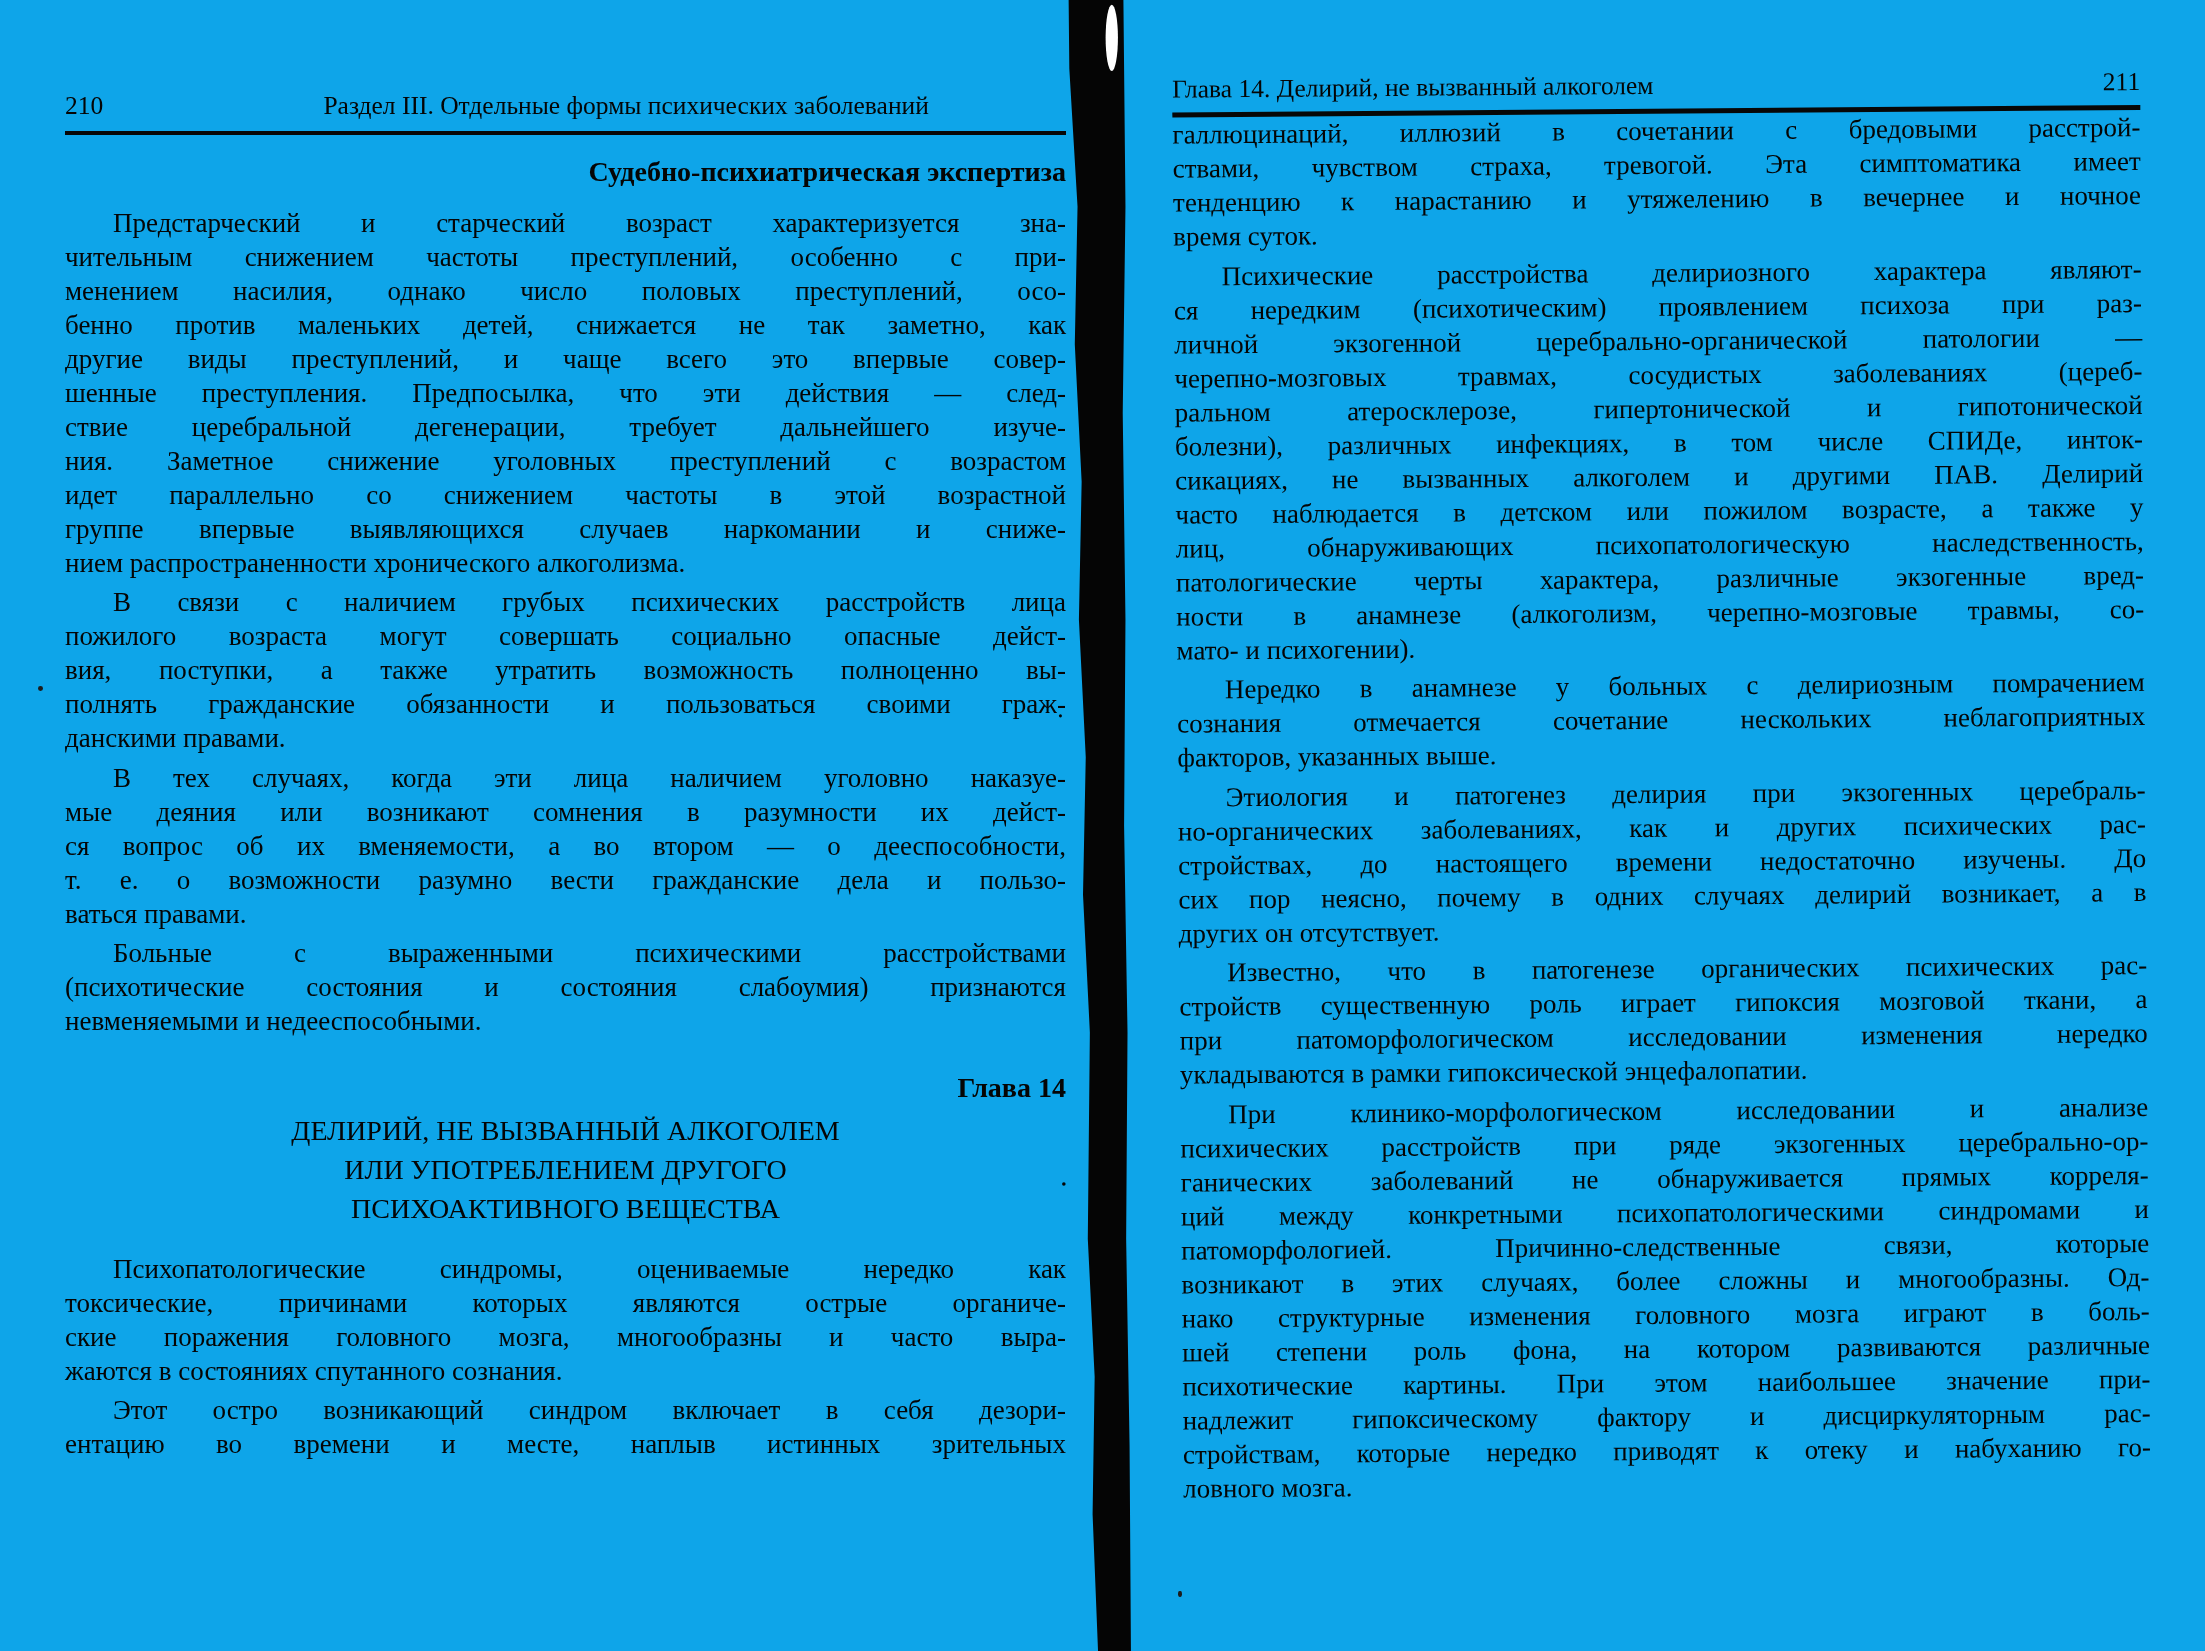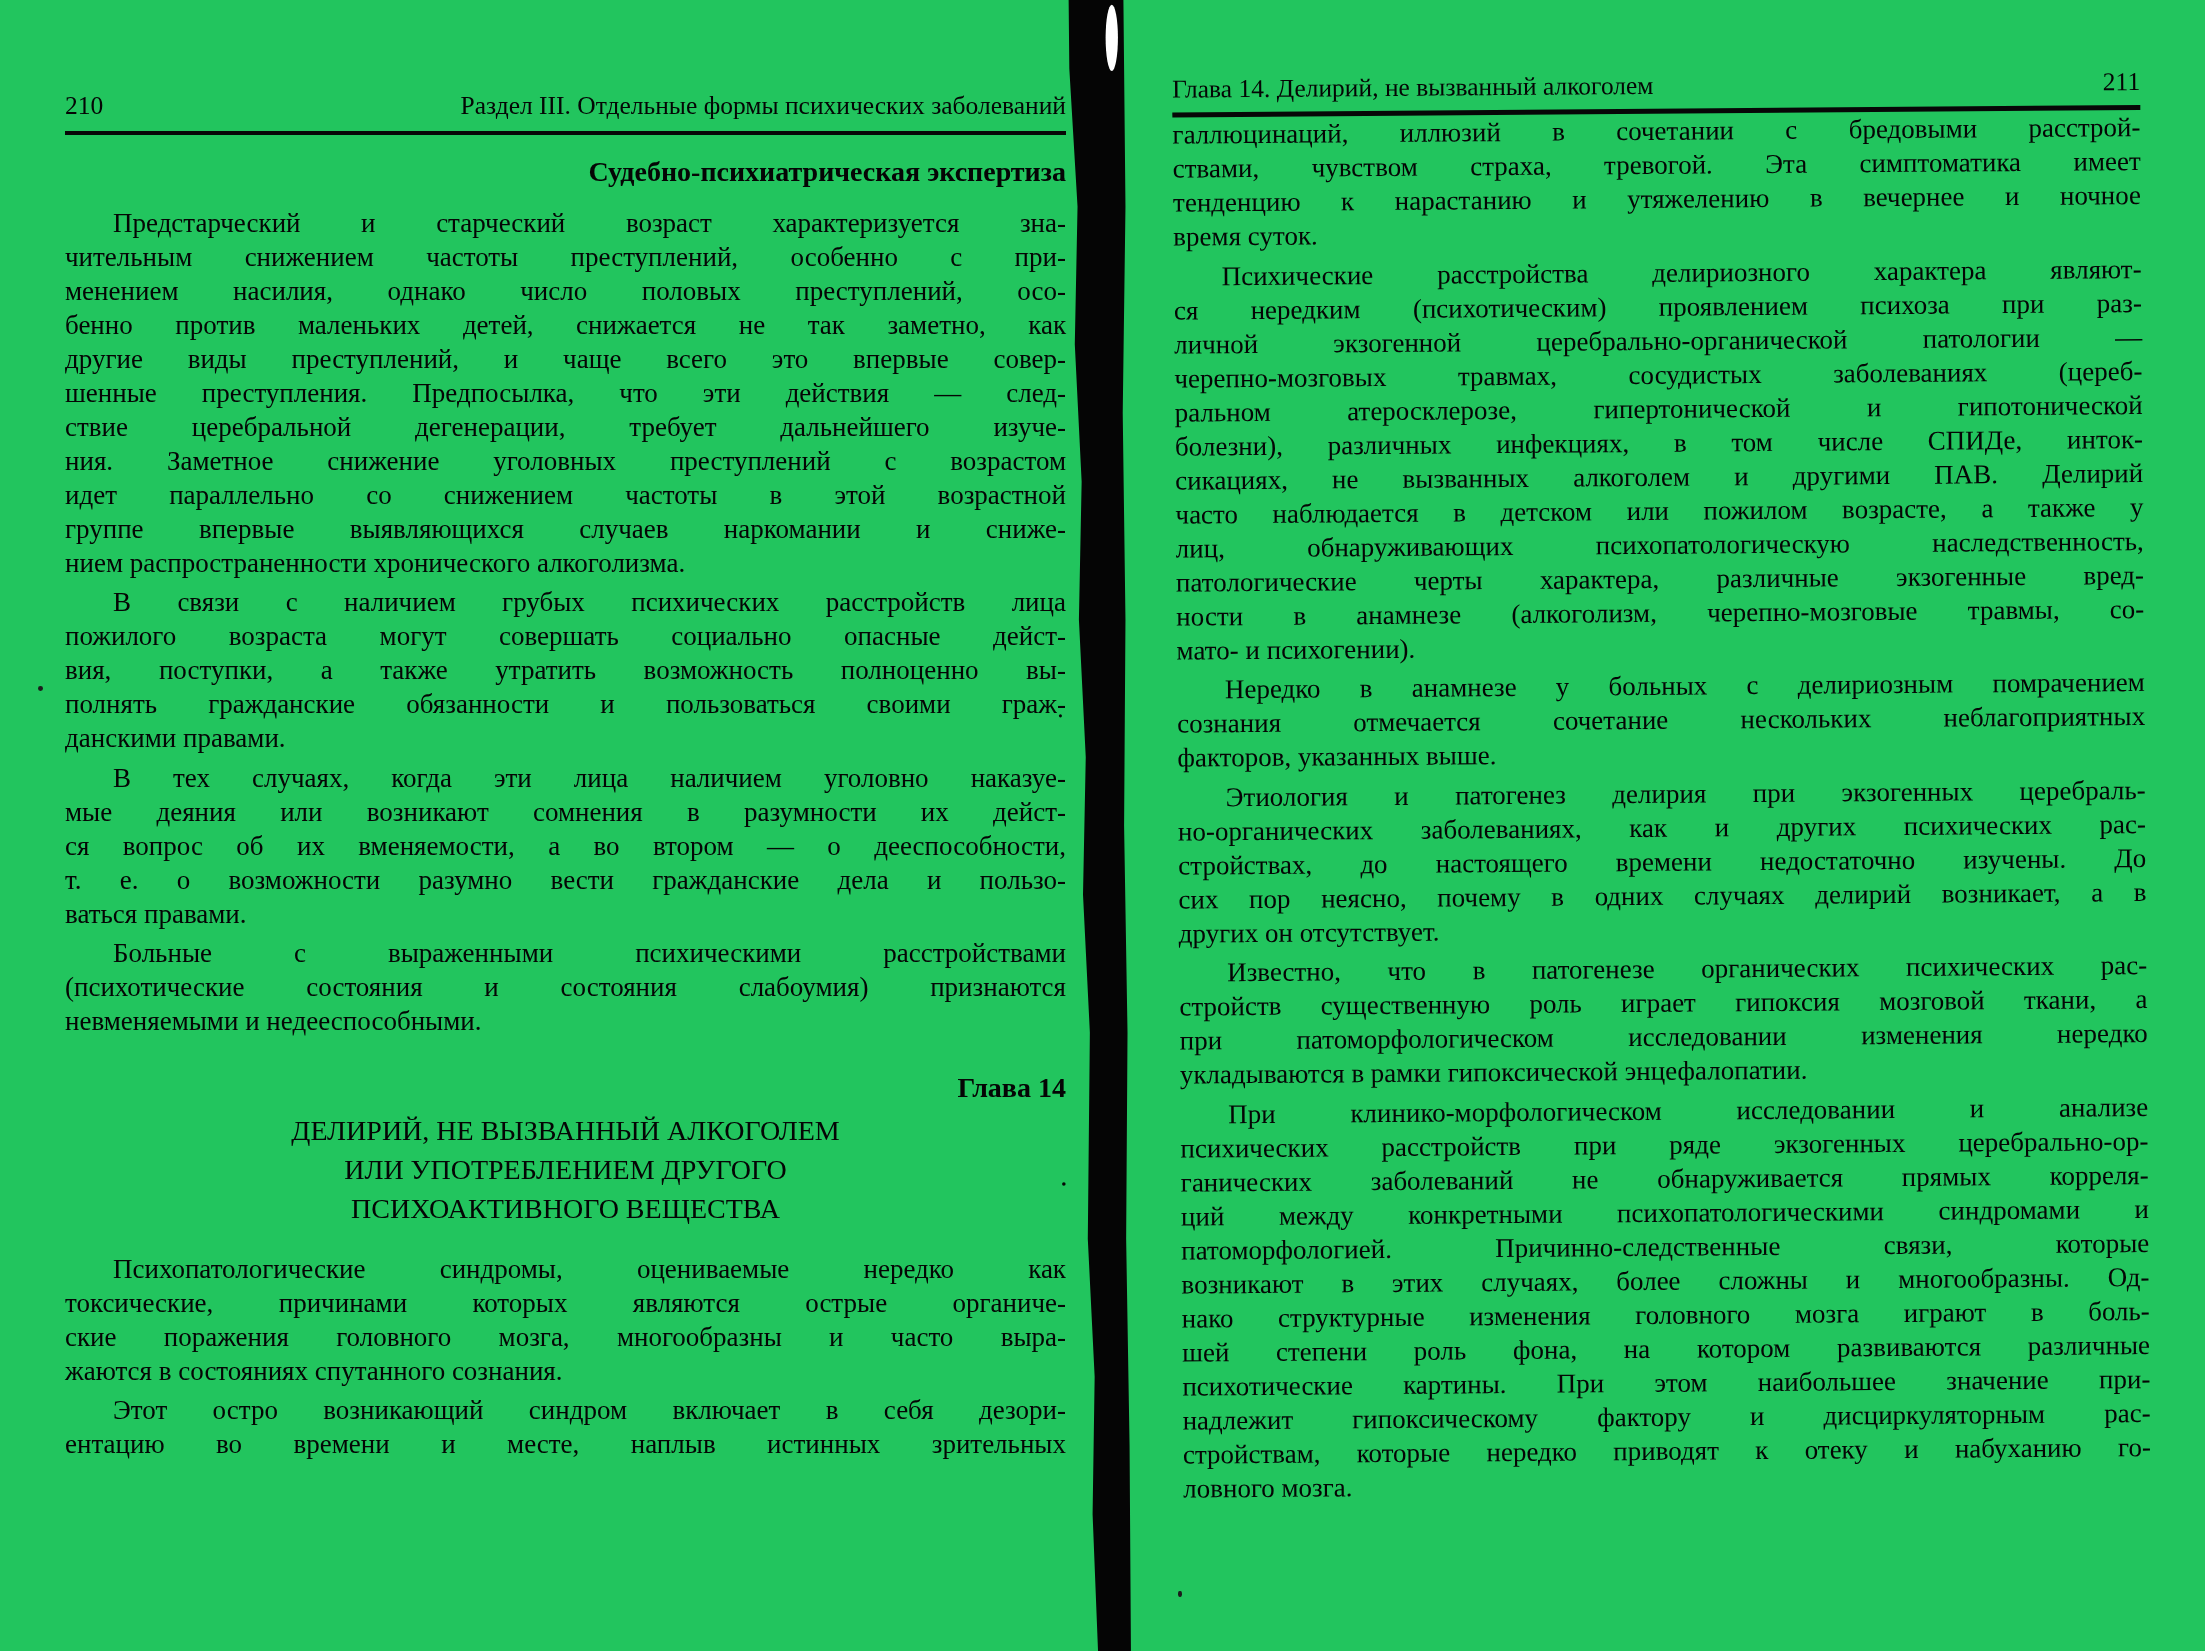--- a/index.html
+++ b/index.html
@@ -1,28 +1,28 @@
 <!DOCTYPE html>
 <html style="font-size:11px"><head>
 <meta charset="utf-8">
 <style>
   html,body{margin:0;padding:0;background:#ffffff;}
   .canvas{
     position:relative;width:2205px;height:1652px;overflow:hidden;
-    background:#22c55e;color:#050505;
+    background:#0ea5e9;color:#050505;
     font-family:"Liberation Serif","DejaVu Serif",serif;
   }
   
   .page{position:absolute;}
   .page-left{left:65px;top:91px;width:1001px;}
   .page-right{left:1172px;top:67px;width:968px;transform:rotate(-0.45deg);transform-origin:100% 0;}
   
   .running-head{display:flex;align-items:baseline;font-size:25.5px;line-height:30px;white-space:nowrap;}
   .rh-num{flex:0 0 auto;}
-  .page-left .rh-title{flex:1 1 auto;text-align:right;padding-left:83px;}
+  .page-left .rh-title{flex:1 1 auto;text-align:center;padding-left:83px;}
   .page-right .rh-title{flex:1 1 auto;text-align:left;}
   .page-right .rh-num{margin-left:11px;}
   .rule{height:4.1px;background:#070707;margin-top:9.6px;}
   .page-right .rule{height:4.8px;margin-top:8.3px;}
   
   .section-heading{font-weight:bold;font-size:28px;line-height:34px;text-align:right;margin:20.6px 0 16.5px;}
   .chapter-number{font-weight:bold;font-size:28px;line-height:33px;text-align:right;margin:33px 0 6.9px;}
   .chapter-title{font-weight:normal;font-size:28px;text-align:center;margin:0 0 23.4px;}
   .ct-line{line-height:39px;}
   

